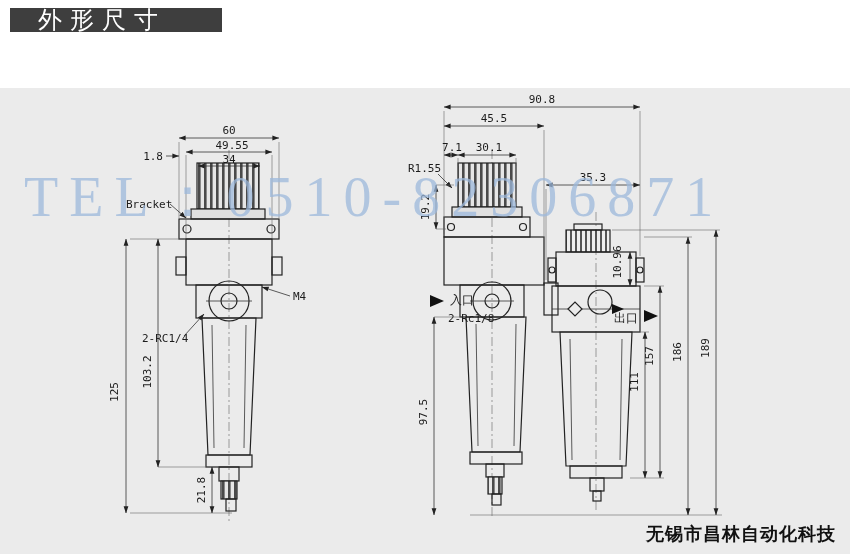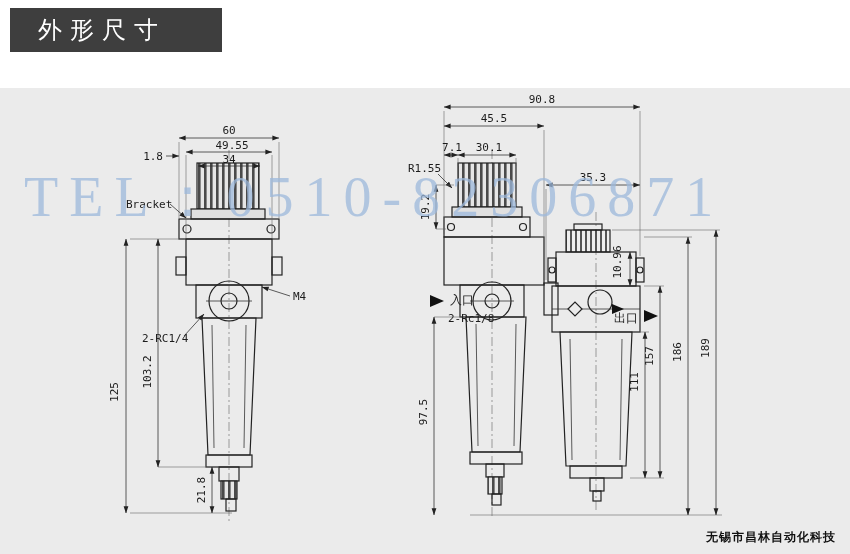--- a/index.html
+++ b/index.html
@@ -1,42 +1,42 @@
 <!DOCTYPE html>
 <html><head>
 <meta charset="utf-8">
 <style>
   html,body{margin:0;padding:0;}
   body{
     width:850px;height:554px;position:relative;overflow:hidden;
     background:#ffffff;font-family:"DejaVu Sans","Liberation Sans",sans-serif;
   }
   .titlebar{
-    position:absolute;left:10px;top:8px;width:212px;height:44px;
+    position:absolute;left:10px;top:8px;width:212px;height:24px;
     background:#3e3e3e;color:#ffffff;display:flex;align-items:center;
     padding-left:28px;box-sizing:border-box;
     font-size:24px;letter-spacing:8px;font-family:"DejaVu Sans",sans-serif;
   }
   .panel{
     position:absolute;left:0;top:88px;width:850px;height:466px;
     background:#ebebeb;
   }
   .drawing{
     position:absolute;left:0;top:0;width:850px;height:554px;
   }
   .watermark{
     position:absolute;left:0;top:0;width:850px;height:554px;
     pointer-events:none;color:#9db9dc;opacity:0.75;
     font-family:"Liberation Serif","DejaVu Serif",serif;
   }
   .wm-line{position:absolute;left:24px;font-size:56px;letter-spacing:11px;white-space:nowrap;}
   .wm-tel{top:160px;}
   .wm-fax{top:270px;}
   .company{
-    position:absolute;right:14px;bottom:8px;font-size:12px;font-weight:bold;color:#111;
+    position:absolute;right:14px;bottom:8px;font-size:18px;font-weight:bold;color:#111;
     font-family:"DejaVu Sans",sans-serif;letter-spacing:1px;
   }
   text{font-family:"DejaVu Sans Mono","Liberation Mono",monospace;fill:#1c1c1c;}
   .dimtxt{font-size:11px;}
   .cjk{font-size:12px;font-family:"DejaVu Sans",sans-serif;}
   .outline{stroke:#222;stroke-width:1.2;fill:none;}
   .outfill{stroke:#222;stroke-width:1.2;}
   .dim{stroke:#333;stroke-width:0.8;fill:none;}
   .ext{stroke:#666;stroke-width:0.6;fill:none;}
   .cl{stroke:#777;stroke-width:0.7;stroke-dasharray:9 3 2 3;fill:none;}

